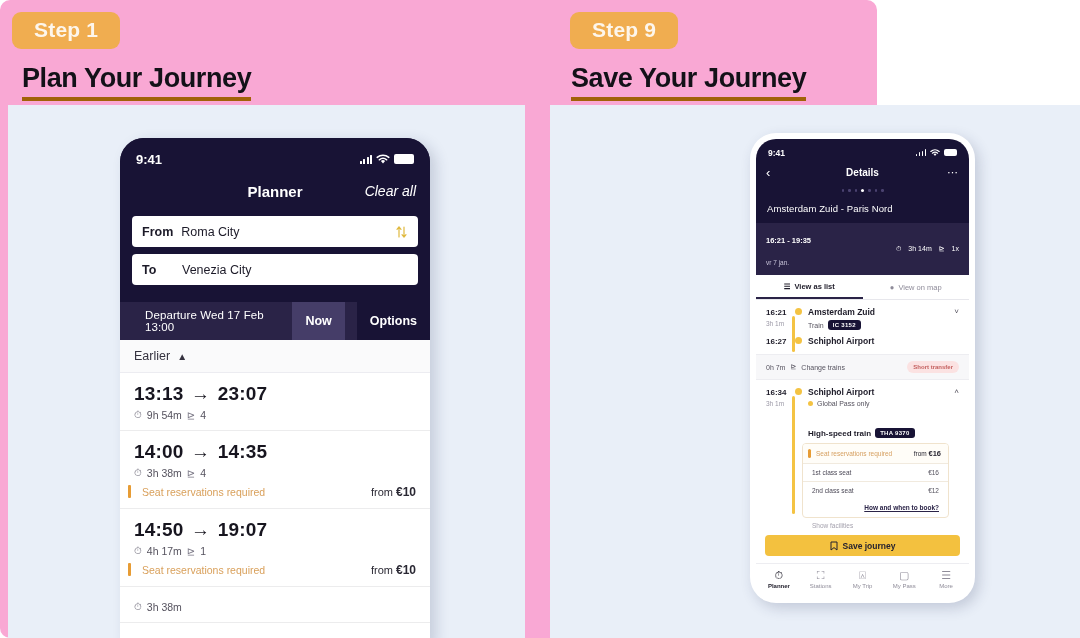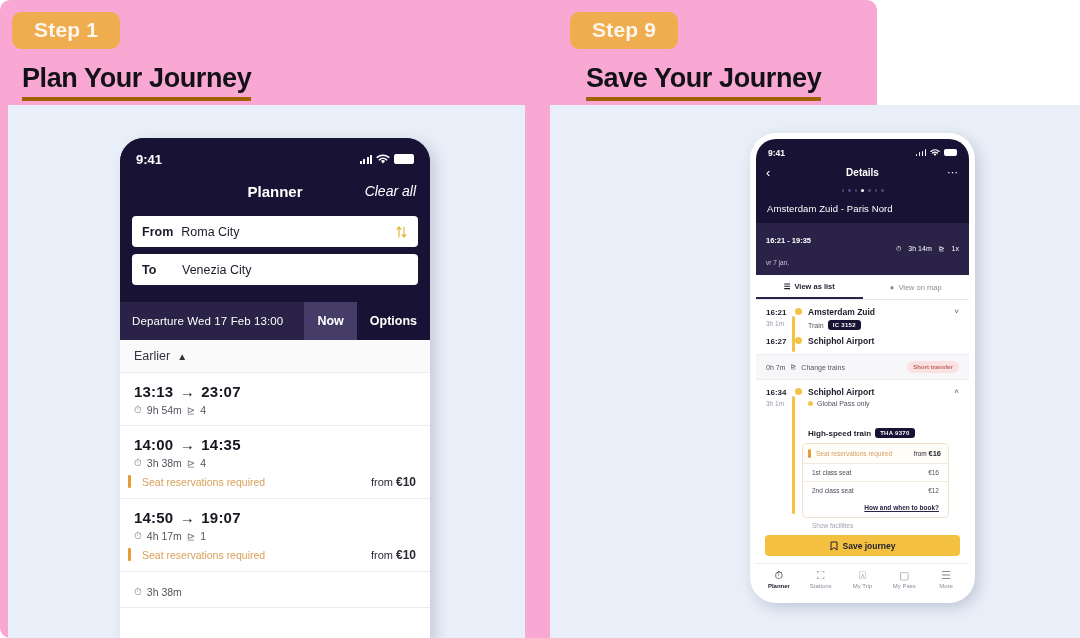--- a/index.html
+++ b/index.html
@@ -33,21 +33,21 @@
     position: absolute; top: 62px; left: 22px;
     font-size: 27px;
     font-weight: bold;
     color: #131118;
     letter-spacing: -0.4px;
     padding-bottom: 3px;
     border-bottom: 4px solid #a16207;
     line-height: 1.2;
   }
   .col.right .step-title { left: 570px; }
-  .col.right .step-title { left: 36px; }
+  .col.right .step-title { left: 21px; }
 
   .panel {
     position: absolute; left: 8px; top: 105px;
     width: 517px; height: 533px;
     background: #e9eff8;
   }
   .col.right .panel { left: 0px; width: 530px; }
 
   
   .phone {
@@ -115,40 +115,40 @@
   .field .lbl { font-size: 12.5px; color: #1c1a28; font-weight: bold; }
   .field .val { font-size: 12.5px; color: #1c1a28; margin-left: 8px; }
   .field.to .lbl { width: 32px; }
   .swap {
     margin-left: auto; color: #e8c24b; font-size: 13px;
     display: flex; align-items: center; line-height: 1;
   }
   .p1-depbar {
     background: #2a2347; color: #fff;
     height: 38px; display: flex; align-items: center;
-    padding: 0 0 0 12px; gap: 0;
+    padding: 0 0 0 25px; gap: 12px;
   }
   .dep-text { font-size: 11.5px; flex: 1; letter-spacing: .1px; }
   .btn-now {
     background: #453d68; font-size: 12.5px; font-weight: bold;
     padding: 9px 13px; height: 100%; display: flex; align-items: center;
   }
   .btn-options {
     background: #181335; font-size: 12.5px; font-weight: bold;
     padding: 9px 13px; height: 100%; display: flex; align-items: center;
   }
   .p1-list { background: #fff; height: 100%; }
   .earlier {
     height: 33px; display: flex; align-items: center; gap: 7px;
     padding: 0 14px; font-size: 12.5px; color: #35323f;
     border-bottom: 1px solid #ececf1; background:#fafafb;
   }
   .caret-up { font-size: 10px; color: #35323f; }
   .jrow { padding: 10px 14px 9px 14px; border-bottom: 1px solid #ececed; position: relative; }
-  .jrow .times { font-size: 15px; font-weight: bold; color: #17151f; letter-spacing: .2px; }
+  .jrow .times { font-size: 19px; font-weight: bold; color: #17151f; letter-spacing: .2px; }
   .jrow .times .arw { font-weight: normal; padding: 0 2px; }
   .jrow .meta { margin-top: 4px; font-size: 10.5px; color: #55525e; display: flex; align-items: center; gap: 5px; }
   .jrow .meta .ic { font-size: 10px; color: #7b7886; }
   .jrow .seatline {
     margin-top: 6px; display: flex; align-items: center; justify-content: space-between;
   }
   .seatwarn {
     font-size: 10.5px; color: #d9a05b; position: relative; padding-left: 8px;
   }
   .seatwarn::before {

